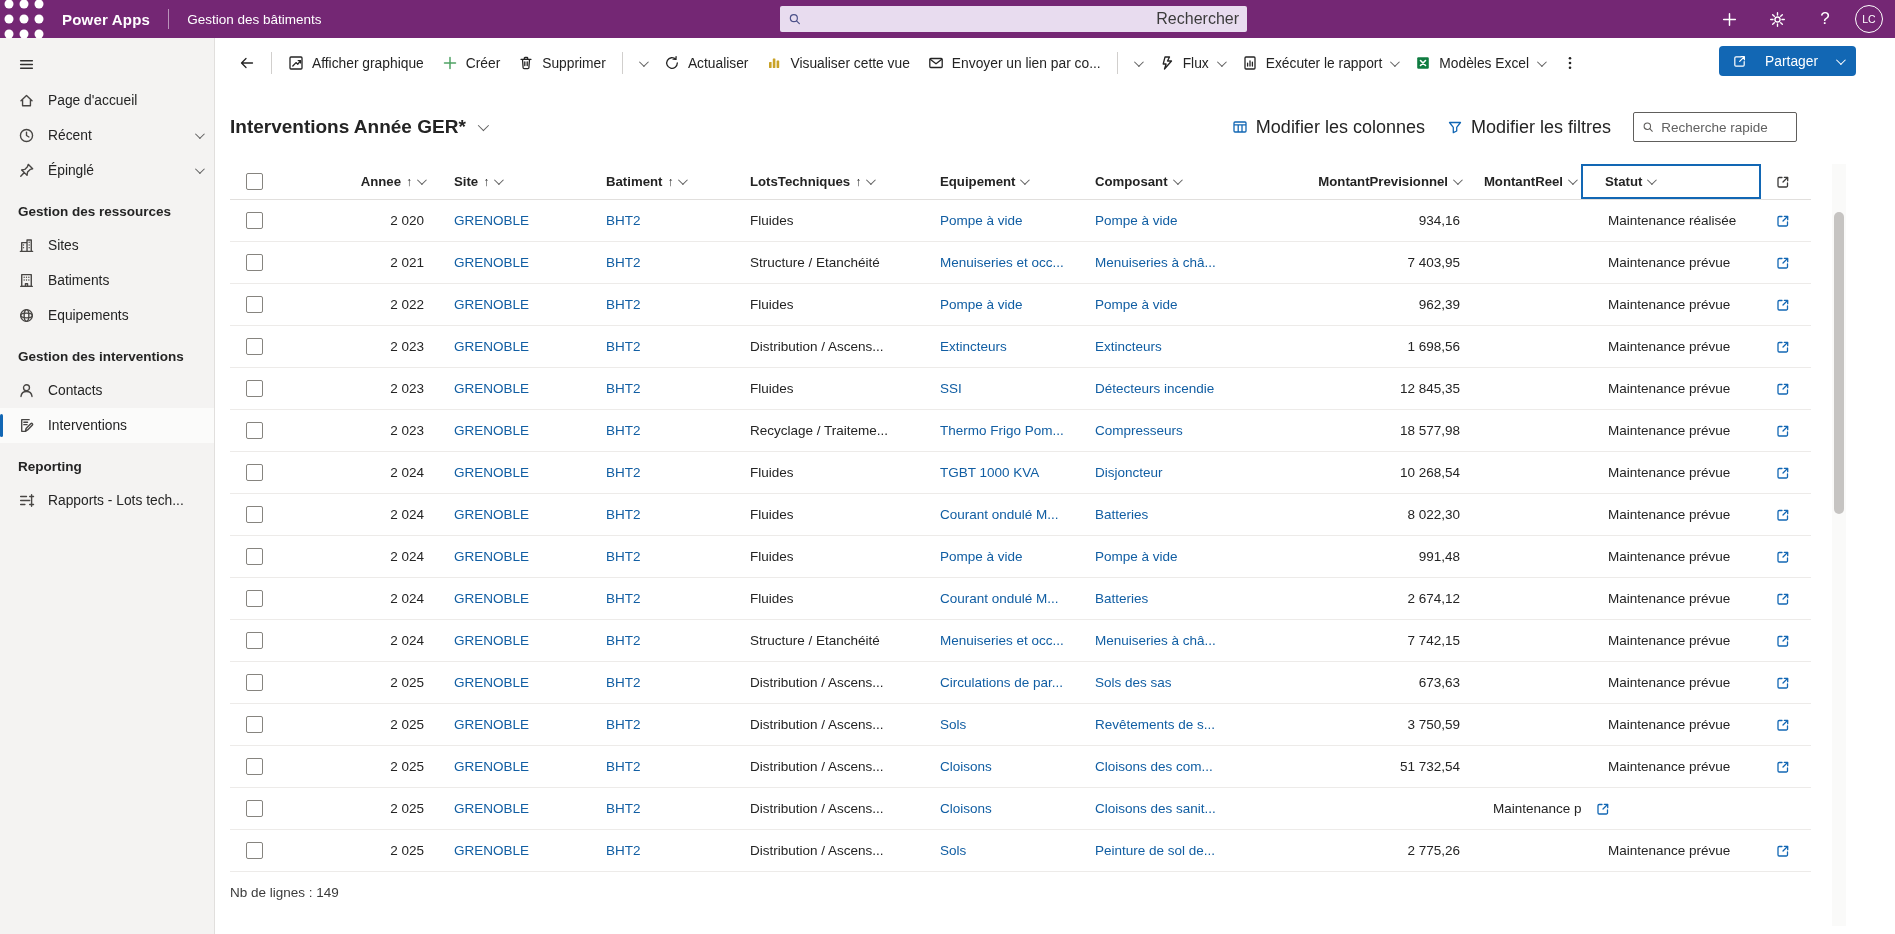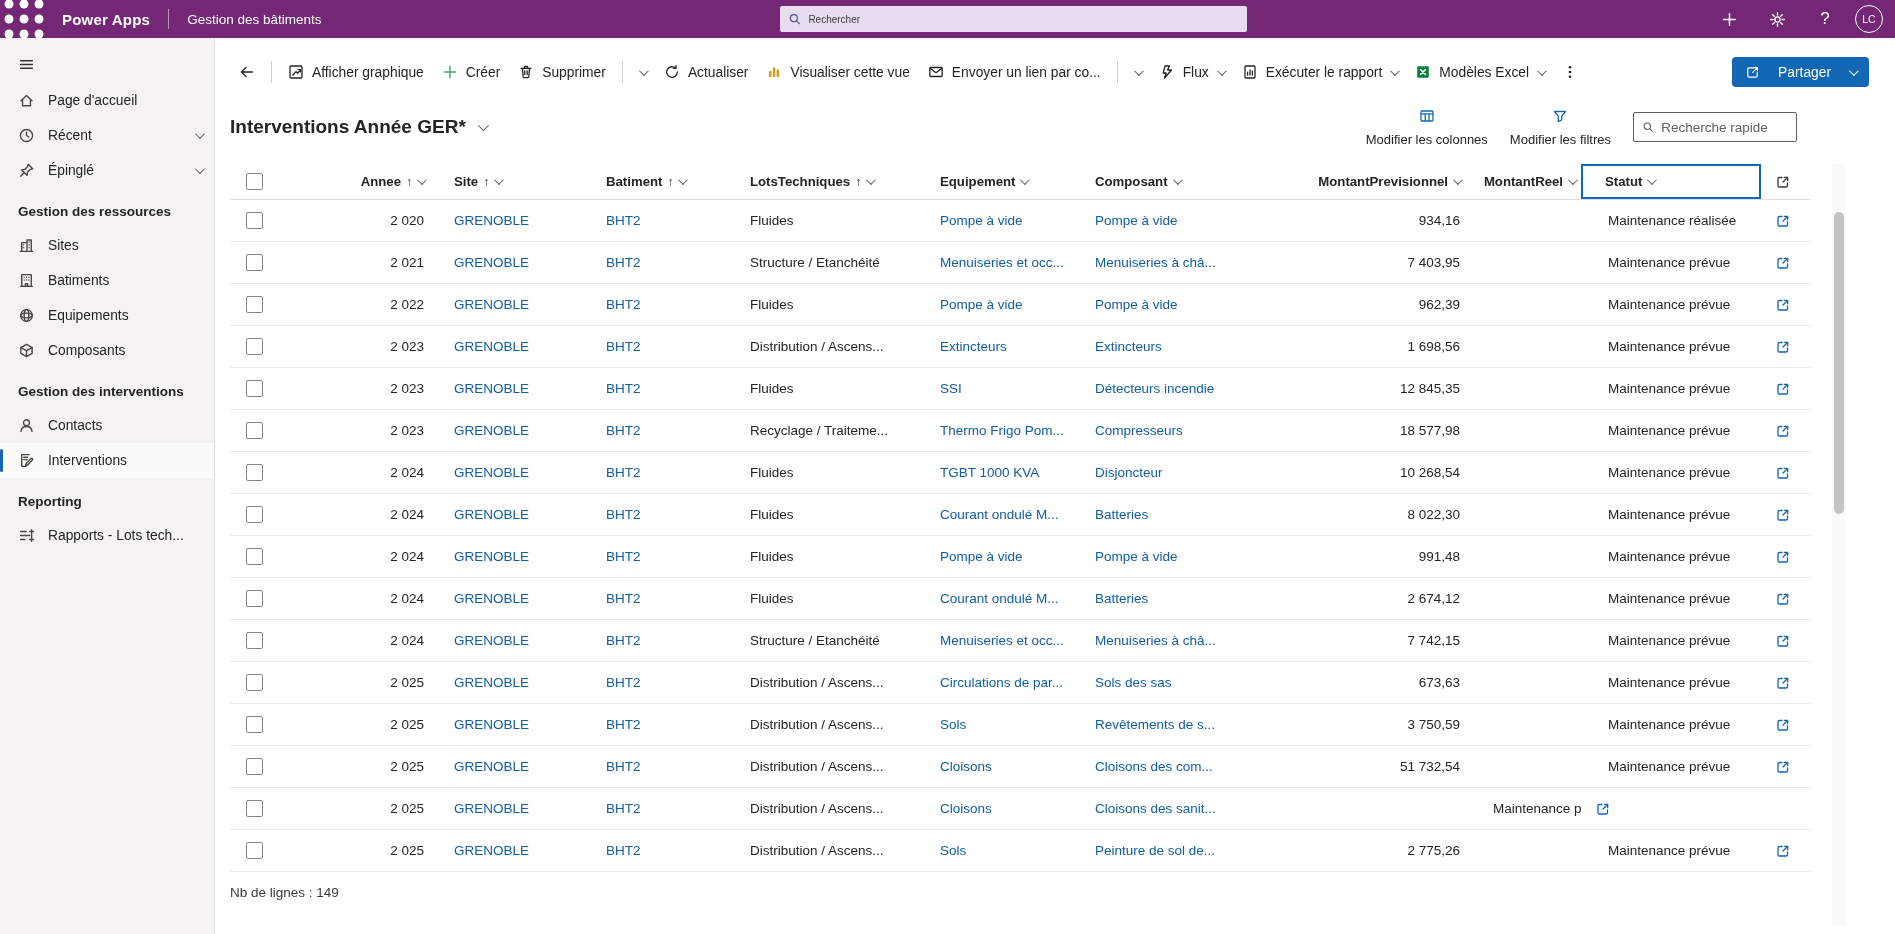--- a/index.html
+++ b/index.html
@@ -9,22 +9,22 @@
   
   .topbar { height:38px; background:var(--c-topbar,#742774); display:flex; align-items:center;
     color:#fff; position:relative; }
   .waffle-btn { width:48px; height:38px; display:flex; align-items:center; justify-content:center; cursor:pointer; }
   .brand { font-size:15px; font-weight:700; margin-left:14px; letter-spacing:.2px; }
   .topbar-divider { width:1px; height:20px; background:rgba(255,255,255,.5); margin:0 18px; }
   .appname { font-size:13.5px; }
   .topbar-search { position:absolute; left:780px; top:6px; width:467px; height:26px;
     background:#e8dcef; border-radius:2px; display:flex; align-items:center; padding:0 8px; gap:7px; }
   .topbar-search svg { width:14px; height:14px; color:#4c5189; }
-  .topbar-search input { border:none; outline:none; background:transparent; font-size:10px; color:#201f1e;
-    width:100%; font-family:inherit; }
+  .topbar-search input { border:none; outline:none; background:transparent; font-size:16px; color:#201f1e;
+    width:100%; font-family:inherit;text-align:right; }
   .topbar-search input::placeholder { color:#3b3b3b; }
   .topbar-right { margin-left:auto; display:flex; align-items:center; gap:12px; padding-right:12px; }
   .top-icon-btn { width:36px; height:38px; display:flex; align-items:center; justify-content:center; cursor:pointer; }
   .top-icon-btn svg { width:17px; height:17px; color:#fff; }
   .qmark { font-size:17px; color:#fff; }
   .avatar { width:28px; height:28px; border:1.5px solid #fff; border-radius:50%;
     display:flex; align-items:center; justify-content:center; font-size:10.5px; color:#fff; }
 
   
   .frame { display:flex; height:896px; }
@@ -41,21 +41,21 @@
   .side-item.active { background:#fbfbfa; }
   .side-item.active::before { content:""; position:absolute; left:0; top:6px; bottom:6px; width:3px;
     background:var(--c-accent,#1267b4); border-radius:2px; }
   .side-group-label { font-size:13.5px; font-weight:700; color:#242424; padding:11px 18px 9px 18px; margin-top:5px; }
   .side-top { margin-top:6px;text-align:right; }
 
   
   .main { flex:1; position:relative; background:#fff; }
 
   
-  .cmdbar { height:52px; display:flex; align-items:center; padding-left:15px; padding-right:26px; margin-top:8px; }
+  .cmdbar { height:52px; display:flex; align-items:flex-start; padding-left:15px; padding-right:39px; margin-top:8px; }
   .cmd-items { display:flex; align-items:center; }
   .cmd-btn { display:flex; align-items:center; gap:8px; height:34px; padding:0 9px; border:none; background:transparent;
     font-size:13.8px; color:#242424; border-radius:4px; cursor:pointer; font-family:inherit; white-space:nowrap; }
   .cmd-btn .icon svg { width:16px; height:16px; display:block; }
   .cmd-divider { width:1px; height:22px; background:#d1cfcd; margin:0 7px; }
   .icon-create { color:var(--c-create,#4fa264); }
   .icon-gold { color:var(--c-gold,#c9a227); }
   .icon-excel { color:var(--c-excel,#107c41); }
   .chev { width:7px; height:7px; border-right:1.4px solid #616161; border-bottom:1.4px solid #616161;
     transform:rotate(45deg) translateY(-2px); display:inline-block; flex:none; }
@@ -63,22 +63,22 @@
     border-radius:4px; display:flex; align-items:center; gap:18px; padding:0 13px; font-size:13.8px;
     cursor:pointer; font-family:inherit; }
   .share-btn .chev { border-color:#fff; }
   .share-btn svg { width:15px; height:15px; }
 
   
   .view-header { height:58px; display:flex; align-items:center; padding:0 98px 0 15px; }
   .view-title { font-size:19px; font-weight:700; color:#242424; display:flex; align-items:center; gap:12px; cursor:pointer; }
   .view-title .chev { width:8px; height:8px; border-color:#616161; }
   .view-controls { margin-left:auto; display:flex; align-items:center; gap:22px; }
-  .view-ctrl { display:flex; align-items:center; gap:8px; font-size:13px; color:#242424; background:none;
-    border:none; cursor:pointer; font-family:inherit;flex-direction:column; }
+  .view-ctrl { display:flex; align-items:center; gap:8px; font-size:18px; color:#242424; background:none;
+    border:none; cursor:pointer; font-family:inherit; }
   .view-ctrl svg { width:16px; height:16px; color:var(--c-accent,#1267b4); }
   .quick-search { width:164px; height:30px; border:1px solid #605e5c; border-radius:2px;
     display:flex; align-items:center; gap:7px; padding:0 8px; background:#fff; }
   .quick-search svg { width:14px; height:14px; color:#605e5c; }
   .quick-search input { border:none; outline:none; font-size:13.5px; width:100%; font-family:inherit; color:#242424; }
   .quick-search input::placeholder { color:#616161; }
 
   
   .grid { margin-left:15px; width:1581px; margin-top:8px; }
   .grid-row { display:grid;
@@ -203,27 +203,20 @@
             </svg></span>
           <span>Batiments</span>
         </div>
         <div class="side-item">
           <span class="icon"><svg viewBox="0 0 16 16" fill="none" stroke="currentColor" stroke-width="1.3" stroke-linecap="round" stroke-linejoin="round">
               <circle cx="8" cy="8" r="5.5"></circle>
               <ellipse cx="8" cy="8" rx="5.5" ry="2.2"></ellipse>
               <ellipse cx="8" cy="8" rx="2.2" ry="5.5"></ellipse>
             </svg></span>
           <span>Equipements</span>
-        </div>
-        <div class="side-item">
-          <span class="icon"><svg viewBox="0 0 16 16" fill="none" stroke="currentColor" stroke-width="1.3" stroke-linecap="round" stroke-linejoin="round">
-              <path d="M8 2.2l5.3 3v5.6l-5.3 3-5.3-3V5.2z"></path>
-              <path d="M2.7 5.2 8 8.2l5.3-3M8 8.2v5.6"></path>
-            </svg></span>
-          <span>Composants</span>
         </div>
         <div class="side-group-label">Gestion des interventions</div>
         <div class="side-item">
           <span class="icon"><svg viewBox="0 0 16 16" fill="none" stroke="currentColor" stroke-width="1.3" stroke-linecap="round" stroke-linejoin="round">
               <circle cx="8" cy="5.4" r="2.8"></circle>
               <path d="M2.8 13.6c.4-3 2.4-4.6 5.2-4.6s4.8 1.6 5.2 4.6"></path>
             </svg></span>
           <span>Contacts</span>
         </div>
         <div class="side-item active">

